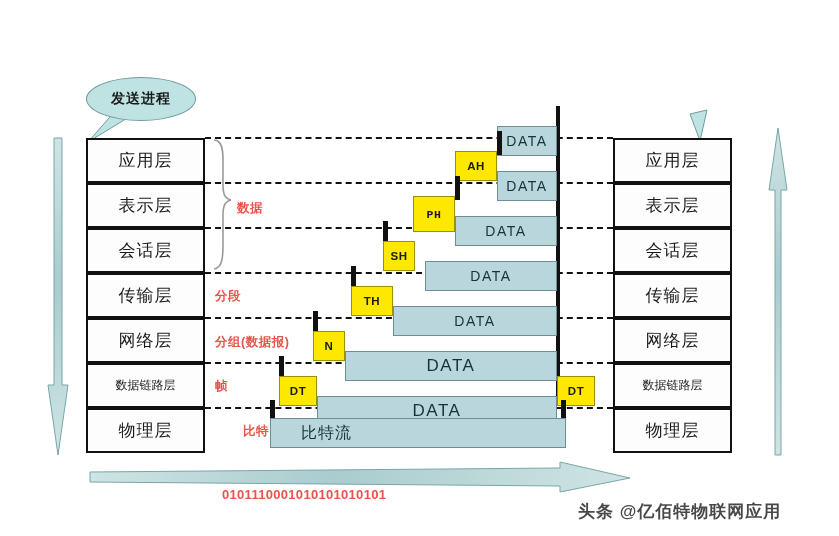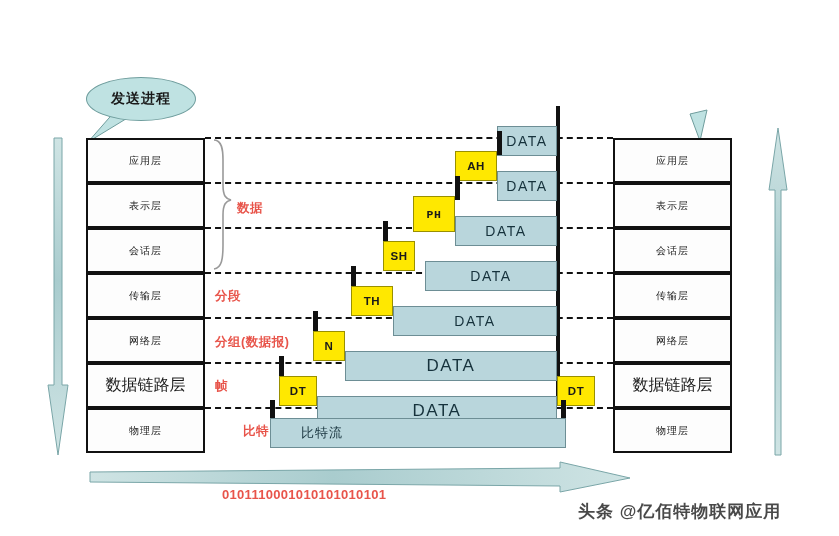--- a/index.html
+++ b/index.html
@@ -27,25 +27,25 @@
   }
 
   
   .stack{position:absolute;}
   .layer-box{
     position:absolute;
     background:#fdfdfd;
     border:2px solid #111111;
     box-sizing:border-box;
     display:flex;align-items:center;justify-content:center;
-    font-size:10px;
+    font-size:17px;
     color:#1a1a1a;
     letter-spacing:1px;
   }
-  .layer-box.thin{font-size:16px;letter-spacing:0px;}
+  .layer-box.thin{font-size:12px;letter-spacing:0px;}
 
   
   .mid-label{
     position:absolute;
     color:#e8544a;
     font-size:12.5px;
     font-weight:bold;
     white-space:nowrap;
     letter-spacing:0.5px;
   }
@@ -74,21 +74,21 @@
     letter-spacing:0.5px;
   }
   .pdu-bits{
     position:absolute;
     background:#b9d6dc;
     border:1px solid #6d8e95;
     box-sizing:border-box;
     display:flex;align-items:center;
     padding-left:30px;
     color:#16323c;
-    font-size:13px;
+    font-size:16px;
     letter-spacing:1px;
   }
 
   
   .dash-line{
     position:absolute;
     border-top:2px dashed #111111;
     height:0;
   }
   

